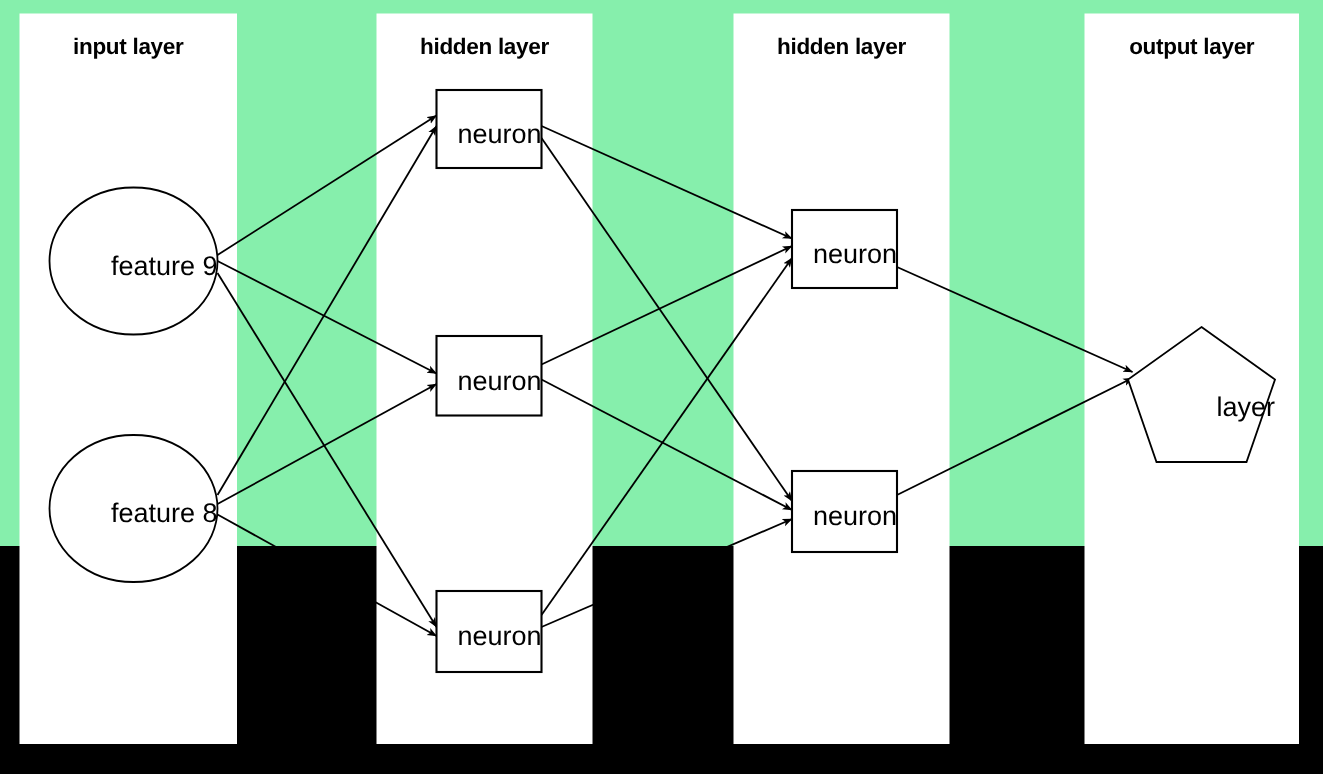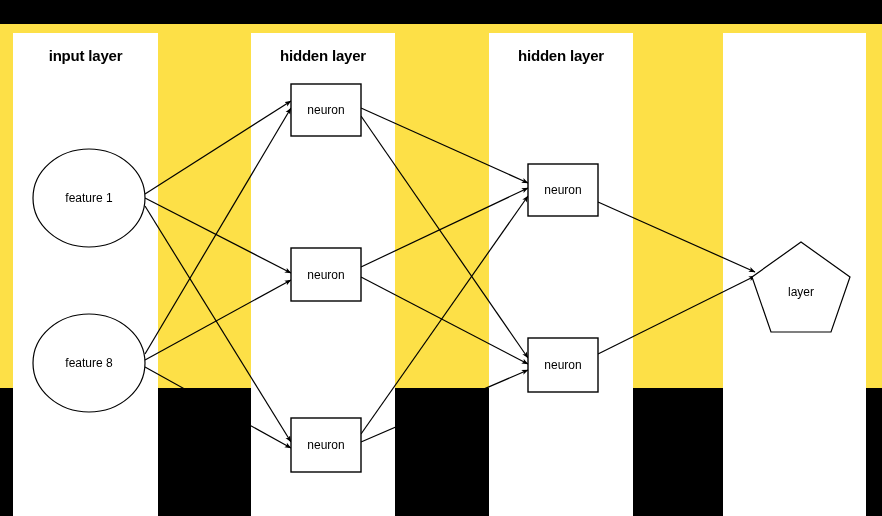--- a/index.html
+++ b/index.html
@@ -10,22 +10,21 @@
   body {
     width: 882px;
     height: 516px;
     overflow: hidden;
     font-family: "Liberation Sans", sans-serif;
   }
   #canvas {
     position: relative;
     width: 882px;
     height: 364px;
-    background: #fde047;
-    margin-top: 24px;
+    background: #86efac;
   }
   .layer-panel {
     position: absolute;
     background: #ffffff;
     box-sizing: border-box;
   }
   .layer-title {
     position: absolute;
     left: 0;
     right: 0;
@@ -40,22 +39,22 @@
   #edges {
     position: absolute;
     left: 0;
     top: 0;
     width: 882px;
     height: 516px;
     pointer-events: none;
   }
   .node-label {
     position: absolute;
-    text-align: center;
-    font-size: 12px;
+    text-align: right;
+    font-size: 18px;
     color: #000000;
     font-family: "Liberation Sans", sans-serif;
     white-space: nowrap;
   }
   .shape-svg {
     position: absolute;
     left: 0;
     top: 0;
     width: 882px;
     height: 516px;
@@ -110,22 +109,23 @@
 
     <rect x="528" y="140" width="70" height="52" fill="#ffffff" stroke="#000000" stroke-width="1.4"></rect>
     <rect x="528" y="314" width="70" height="54" fill="#ffffff" stroke="#000000" stroke-width="1.4"></rect>
 
     <polygon points="801,218 850,253 831,308 771,308 752,253" fill="#ffffff" stroke="#000000" stroke-width="1.2"></polygon>
   </svg>
 
   <div class="layer-title" style="left:13px; width:145px; top:24px;">input layer</div>
   <div class="layer-title" style="left:251px; width:144px; top:24px;">hidden layer</div>
   <div class="layer-title" style="left:489px; width:144px; top:24px;">hidden layer</div>
+  <div class="layer-title" style="left:723px; width:143px; top:24px;">output layer</div>
 
-  <div class="node-label" style="left:33px; width:112px; top:167px;">feature 1</div>
+  <div class="node-label" style="left:33px; width:112px; top:167px;">feature 9</div>
   <div class="node-label" style="left:33px; width:112px; top:332px;">feature 8</div>
 
   <div class="node-label" style="left:291px; width:70px; top:79px;">neuron</div>
   <div class="node-label" style="left:291px; width:70px; top:244px;">neuron</div>
   <div class="node-label" style="left:291px; width:70px; top:414px;">neuron</div>
 
   <div class="node-label" style="left:528px; width:70px; top:159px;">neuron</div>
   <div class="node-label" style="left:528px; width:70px; top:334px;">neuron</div>
 
   <div class="node-label" style="left:752px; width:98px; top:261px;">layer</div>

